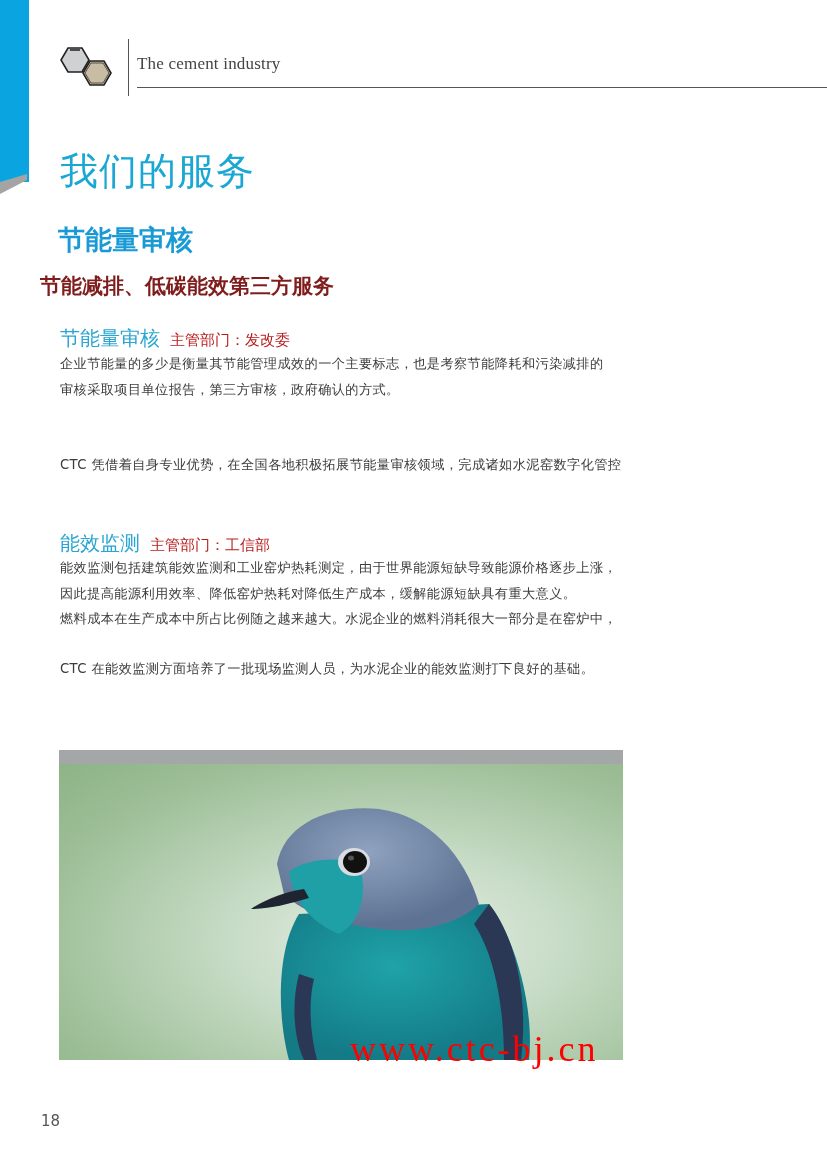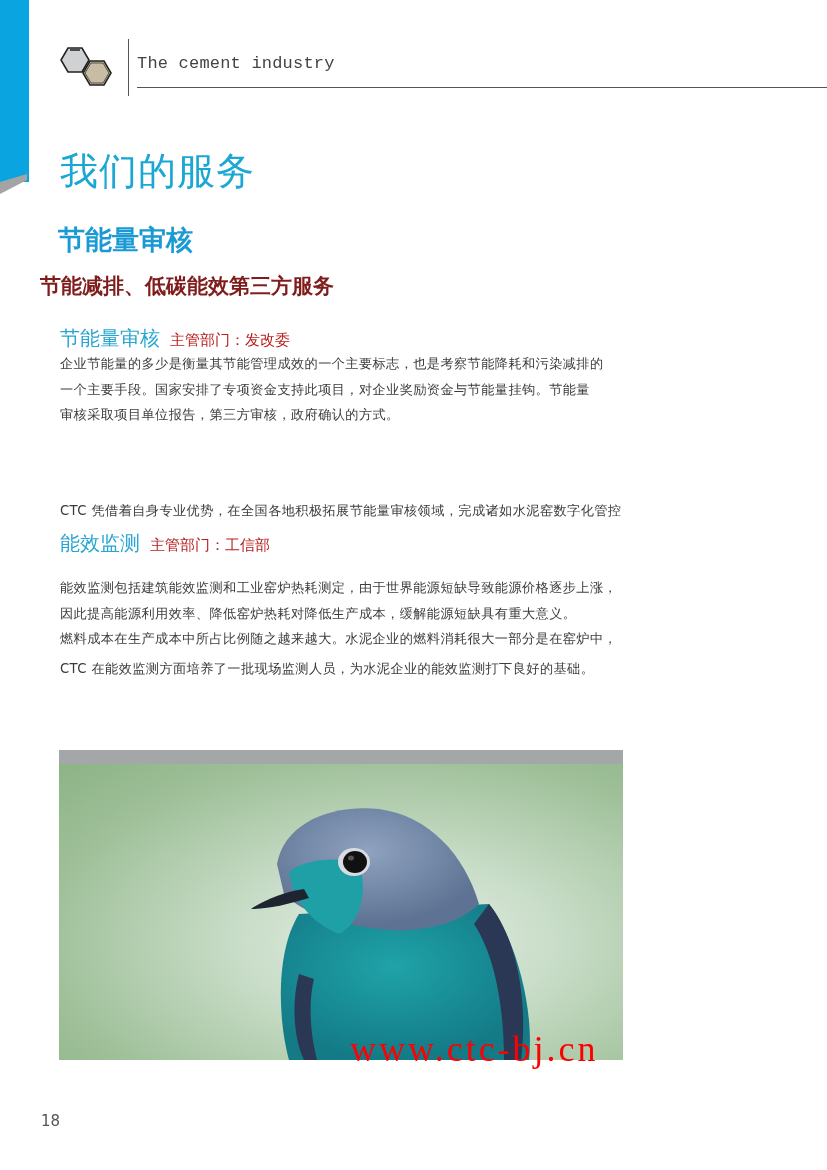--- a/index.html
+++ b/index.html
@@ -4,21 +4,21 @@
 <style>
   * { margin: 0; padding: 0; box-sizing: border-box; }
   html, body { width: 827px; height: 1170px; background: #ffffff; overflow: hidden; }
   body { position: relative; font-family: "DejaVu Sans", "Liberation Sans", sans-serif; color: #3c3c3c; }
 
   .side-bar { position: absolute; left: 0; top: 0; width: 29px; height: 182px; background: #0aa5e0; }
   .side-bar-shadow { position: absolute; left: 0; top: 174px; width: 27px; height: 30px; }
 
   .header-logo { position: absolute; left: 60px; top: 46px; width: 58px; height: 42px; }
   .header-divider { position: absolute; left: 128px; top: 39px; width: 1px; height: 57px; background: #555; }
-  .header-title { position: absolute; left: 137px; top: 54px; font-family: Liberation Mono, monospace; font-size: 17px; color: #444; letter-spacing: 0.2px; }
+  .header-title { position: absolute; left: 137px; top: 54px; font-family: Liberation Serif, serif; font-size: 17px; color: #444; letter-spacing: 0.2px; }
   .header-rule { position: absolute; left: 137px; top: 87px; width: 690px; height: 1px; background: #555; }
 
   .page-title { position: absolute; left: 60px; top: 146px; font-size: 38px; color: #1ba7d4; font-weight: normal; letter-spacing: 1px; }
   .section-title { position: absolute; left: 58px; top: 222px; font-size: 27px; color: #1a9ad4; font-weight: bold; }
   .section-subtitle { position: absolute; left: 40px; top: 272px; font-size: 21px; color: #7f1d1d; }
 
   .block-heading { position: absolute; left: 60px; font-size: 15px; white-space: nowrap; }
   .block-heading .accent { color: #28a5d2; font-size: 20px; }
   .block-heading .dept { color: #b91c1c; margin-left: 10px; }
 
@@ -53,31 +53,30 @@
 
 <h1 class="page-title">我们的服务</h1>
 <h2 class="section-title">节能量审核</h2>
 <h3 class="section-subtitle">节能减排、低碳能效第三方服务</h3>
 
 <div class="block-heading" style="top:325px;">
   <span class="accent">节能量审核</span><span class="dept">主管部门：发改委</span>
 </div>
 <div class="para" style="top:351px;">
   <span class="line">企业节能量的多少是衡量其节能管理成效的一个主要标志，也是考察节能降耗和污染减排的</span>
-  <span class="line">一个主要手段。国家安排了专项资金支持此项目，对企业奖励资金与节能量挂钩。节能量</span>
   <span class="line">审核采取项目单位报告，第三方审核，政府确认的方式。</span>
 </div>
-<div class="para" style="top:452px;margin-top:46px;">
+<div class="para" style="top:452px;">
   <span class="line">CTC 凭借着自身专业优势，在全国各地积极拓展节能量审核领域，完成诸如水泥窑数字化管控</span>
 </div>
 
 <div class="block-heading" style="top:530px;">
   <span class="accent">能效监测</span><span class="dept">主管部门：工信部</span>
 </div>
-<div class="para" style="top:555px;margin-top:20px;">
+<div class="para" style="top:555px;">
   <span class="line">能效监测包括建筑能效监测和工业窑炉热耗测定，由于世界能源短缺导致能源价格逐步上涨，</span>
   <span class="line">因此提高能源利用效率、降低窑炉热耗对降低生产成本，缓解能源短缺具有重大意义。</span>
   <span class="line">燃料成本在生产成本中所占比例随之越来越大。水泥企业的燃料消耗很大一部分是在窑炉中，</span>
 </div>
 <div class="para" style="top:656px;">
   <span class="line">CTC 在能效监测方面培养了一批现场监测人员，为水泥企业的能效监测打下良好的基础。</span>
 </div>
 
 <div class="photo">
   <div class="photo-topbar"></div>

